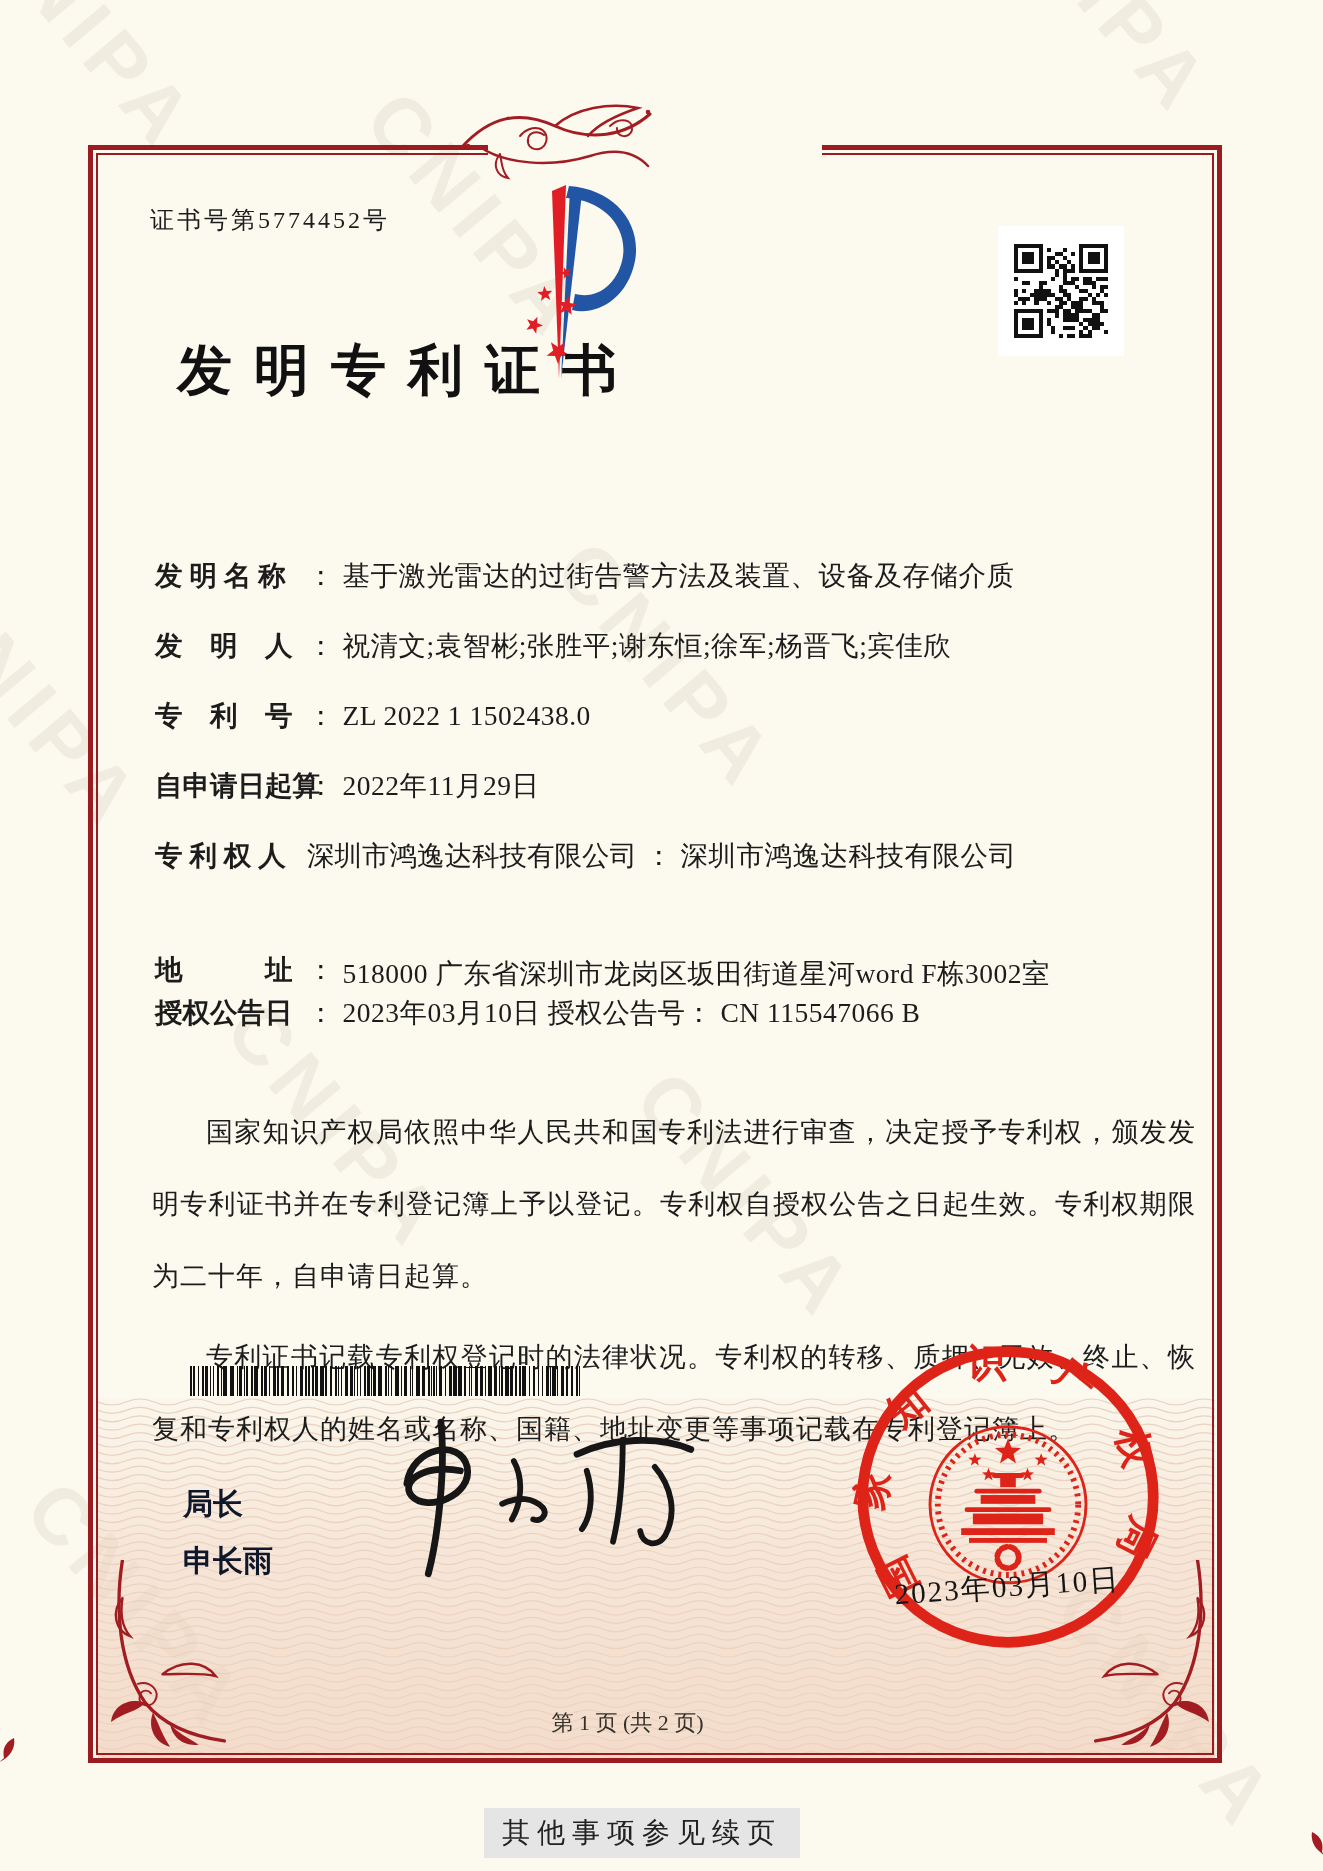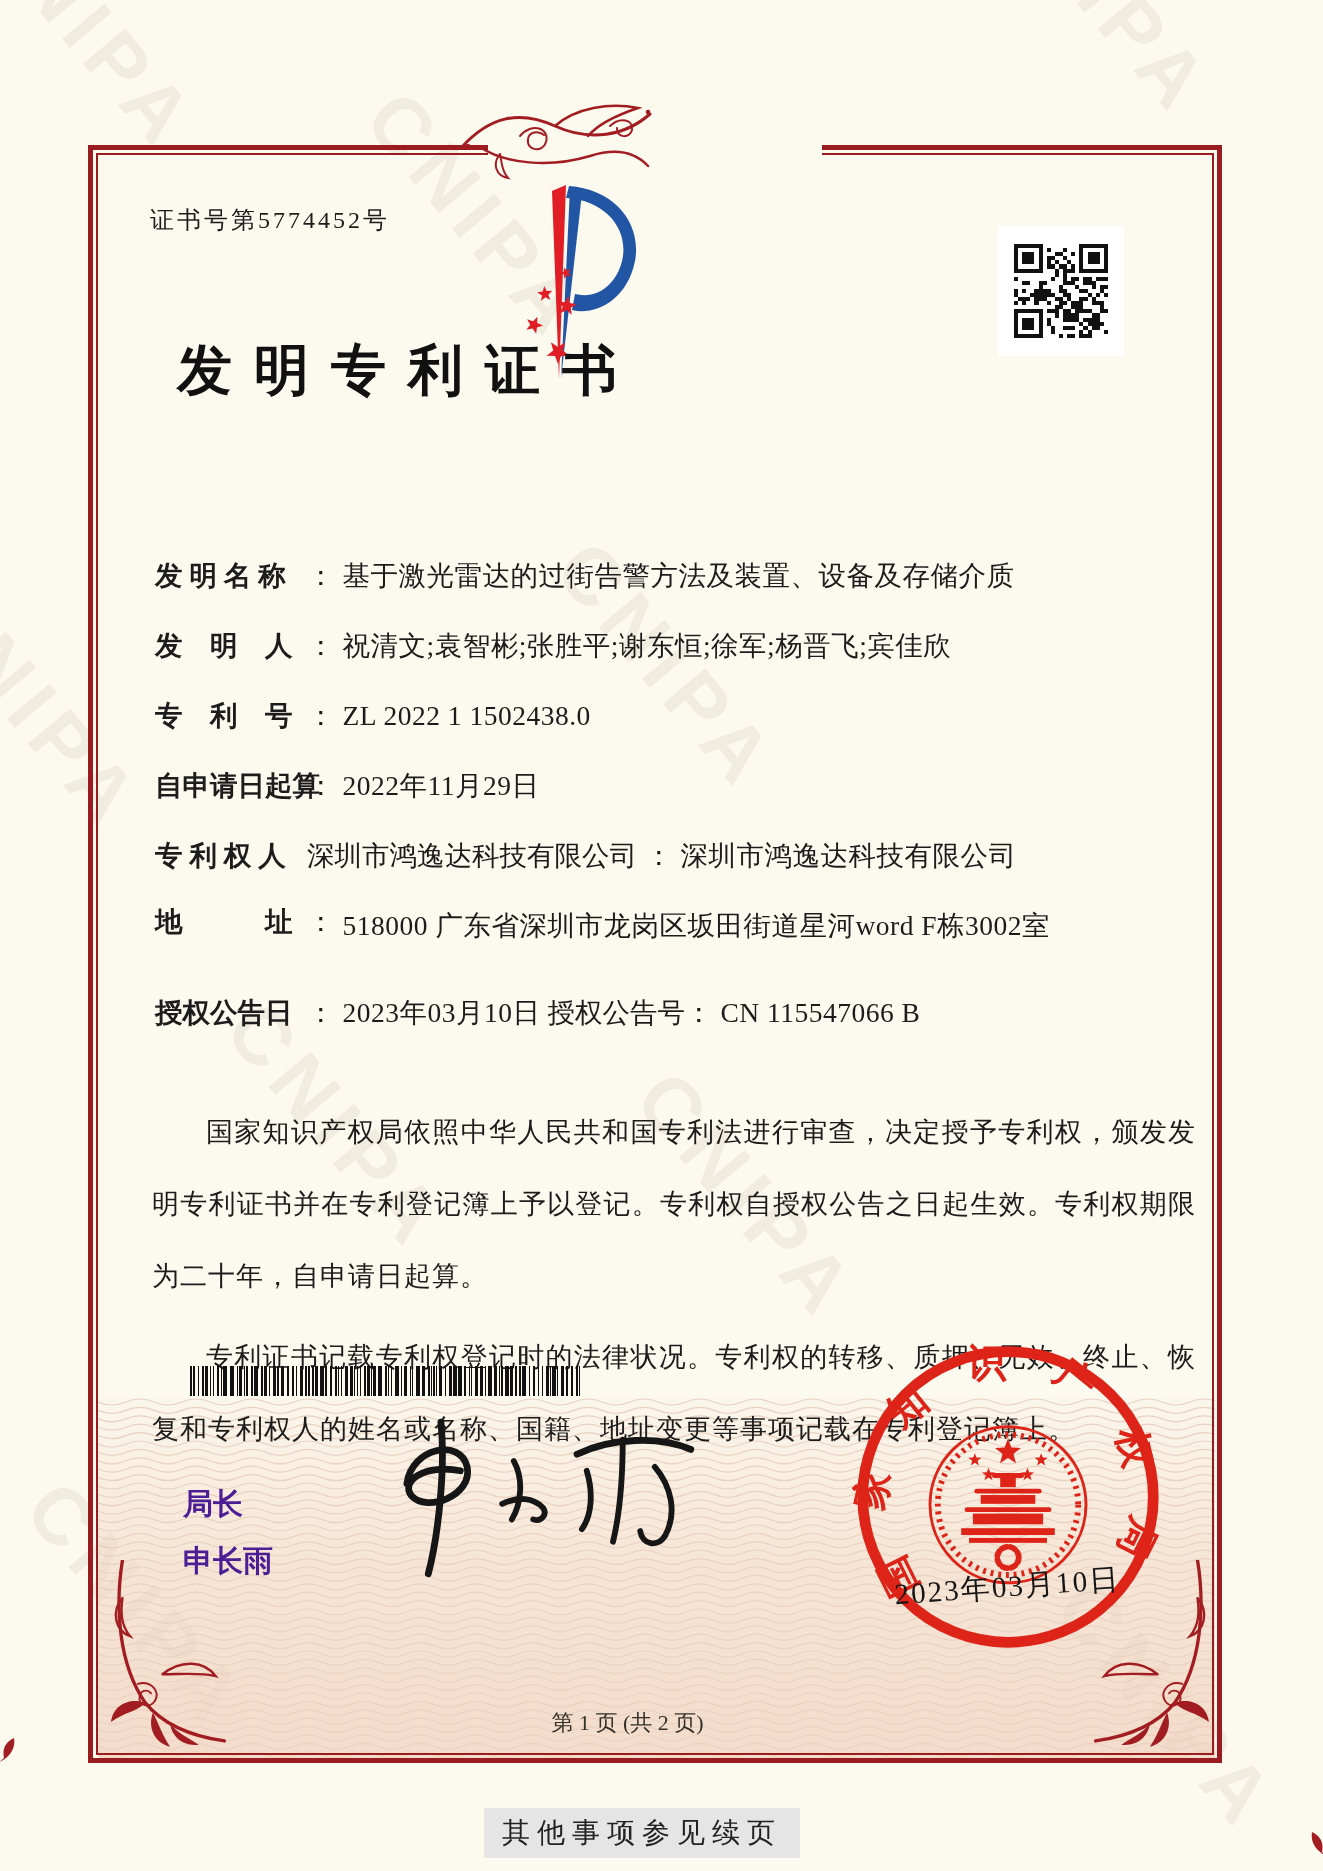--- a/index.html
+++ b/index.html
@@ -29,21 +29,21 @@
   .colon{display:inline-block;margin-right:8px;}
   .val{letter-spacing:0.5px;}
   .addr-val{display:inline-block;vertical-align:top;white-space:normal;width:725px;line-height:43px;}
   .grant2{}
   .paras{position:absolute;left:152px;top:1096px;width:1044px;font-size:27px;
          line-height:72px;text-align:justify;letter-spacing:1px;}
   .paras p{margin:0;text-indent:2em;}
   .paras p + p{margin-top:9px;}
   .barcode{position:absolute;left:190px;top:1366px;}
   .role{position:absolute;left:183px;font-family:"Liberation Sans","DejaVu Sans",sans-serif;
-        font-weight:bold;font-size:30px;color:#4c1d95;}
+        font-weight:bold;font-size:30px;color:#0f172a;}
   .signature{position:absolute;left:368px;top:1408px;}
   .seal{position:absolute;left:852px;top:1338px;}
   .page-info{position:absolute;left:88px;top:1708px;width:1079px;text-align:center;
         font-size:22px;color:#33302a;}
   .cont-note{position:absolute;left:484px;top:1808px;background:#e5e5e5;
         padding:6px 18px;font-size:28px;letter-spacing:7px;color:#222;}
   .corner-l{position:absolute;left:92px;top:1560px;}
   .corner-r{position:absolute;left:1068px;top:1560px;transform:scaleX(-1);}
   .dragons{position:absolute;left:460px;top:96px;}
   .margin-curl-l{position:absolute;left:-6px;top:1724px;}
@@ -323,21 +323,21 @@
   </div>
   <div class="row" style="top:698px">
     <span class="lab">专　利　号</span><span class="colon">：</span><span class="val">ZL 2022 1 1502438.0</span>
   </div>
   <div class="row" style="top:768px">
     <span class="lab">自申请日起算</span><span class="colon">：</span><span class="val">2022年11月29日</span>
   </div>
   <div class="row" style="top:838px">
     <span class="lab">专 利 权 人</span><span class="colon" hidden="">深圳市鸿逸达科技有限公司</span><span class="colon">：</span><span class="val">深圳市鸿逸达科技有限公司</span>
   </div>
-  <div class="row" style="top:904px">
+  <div class="row" style="top:952px">
     <span class="lab">地　　　址</span><span class="colon">：</span><span class="val addr-val">518000 广东省深圳市龙岗区坂田街道星河word F栋3002室</span>
   </div>
   <div class="row" style="top:995px">
     <span><span class="lab">授权公告日</span><span class="colon">：</span><span class="val">2023年03月10日</span></span>
     <span class="grant2"><span>授权公告号</span><span class="colon">：</span><span class="val">CN 115547066 B</span></span>
   </div>
 
   <div class="paras">
     <p>国家知识产权局依照中华人民共和国专利法进行审查，决定授予专利权，颁发发明专利证书并在专利登记簿上予以登记。专利权自授权公告之日起生效。专利权期限为二十年，自申请日起算。</p>
     <p>专利证书记载专利权登记时的法律状况。专利权的转移、质押、无效、终止、恢复和专利权人的姓名或名称、国籍、地址变更等事项记载在专利登记簿上。</p>

